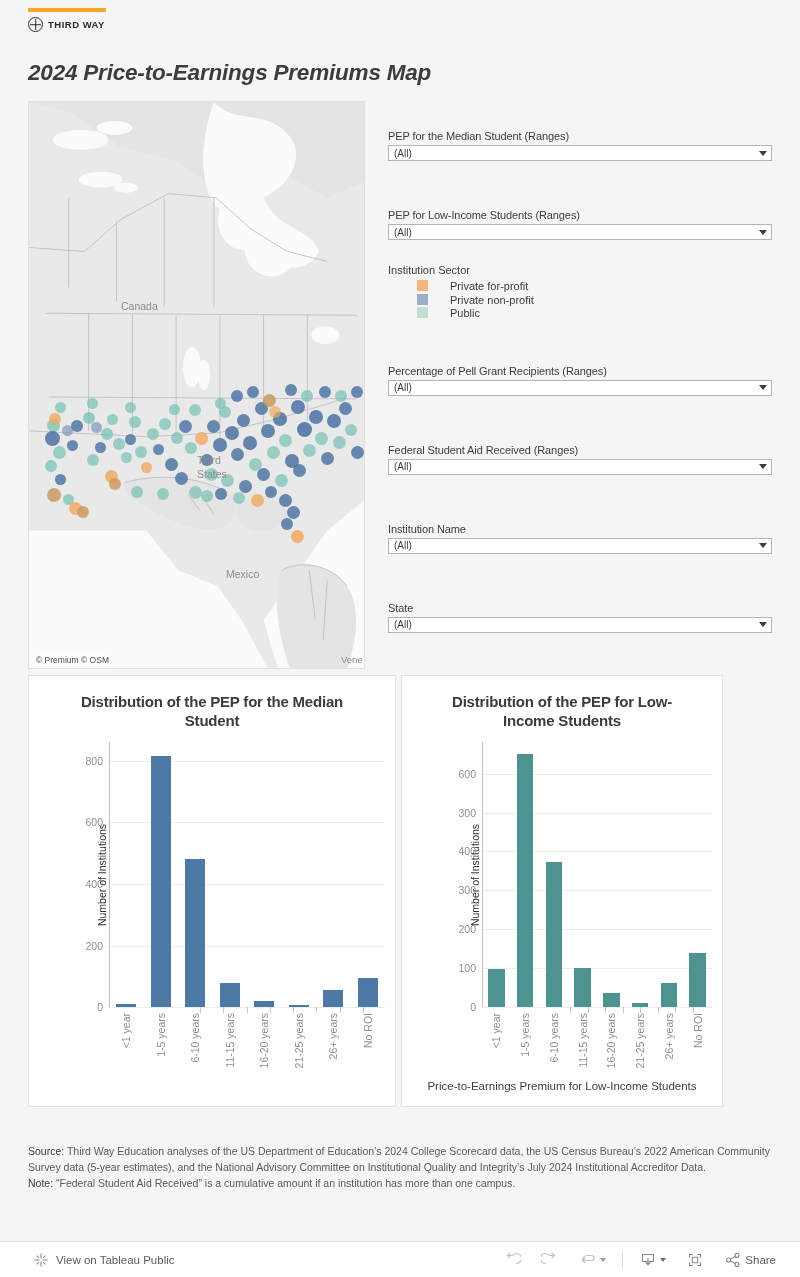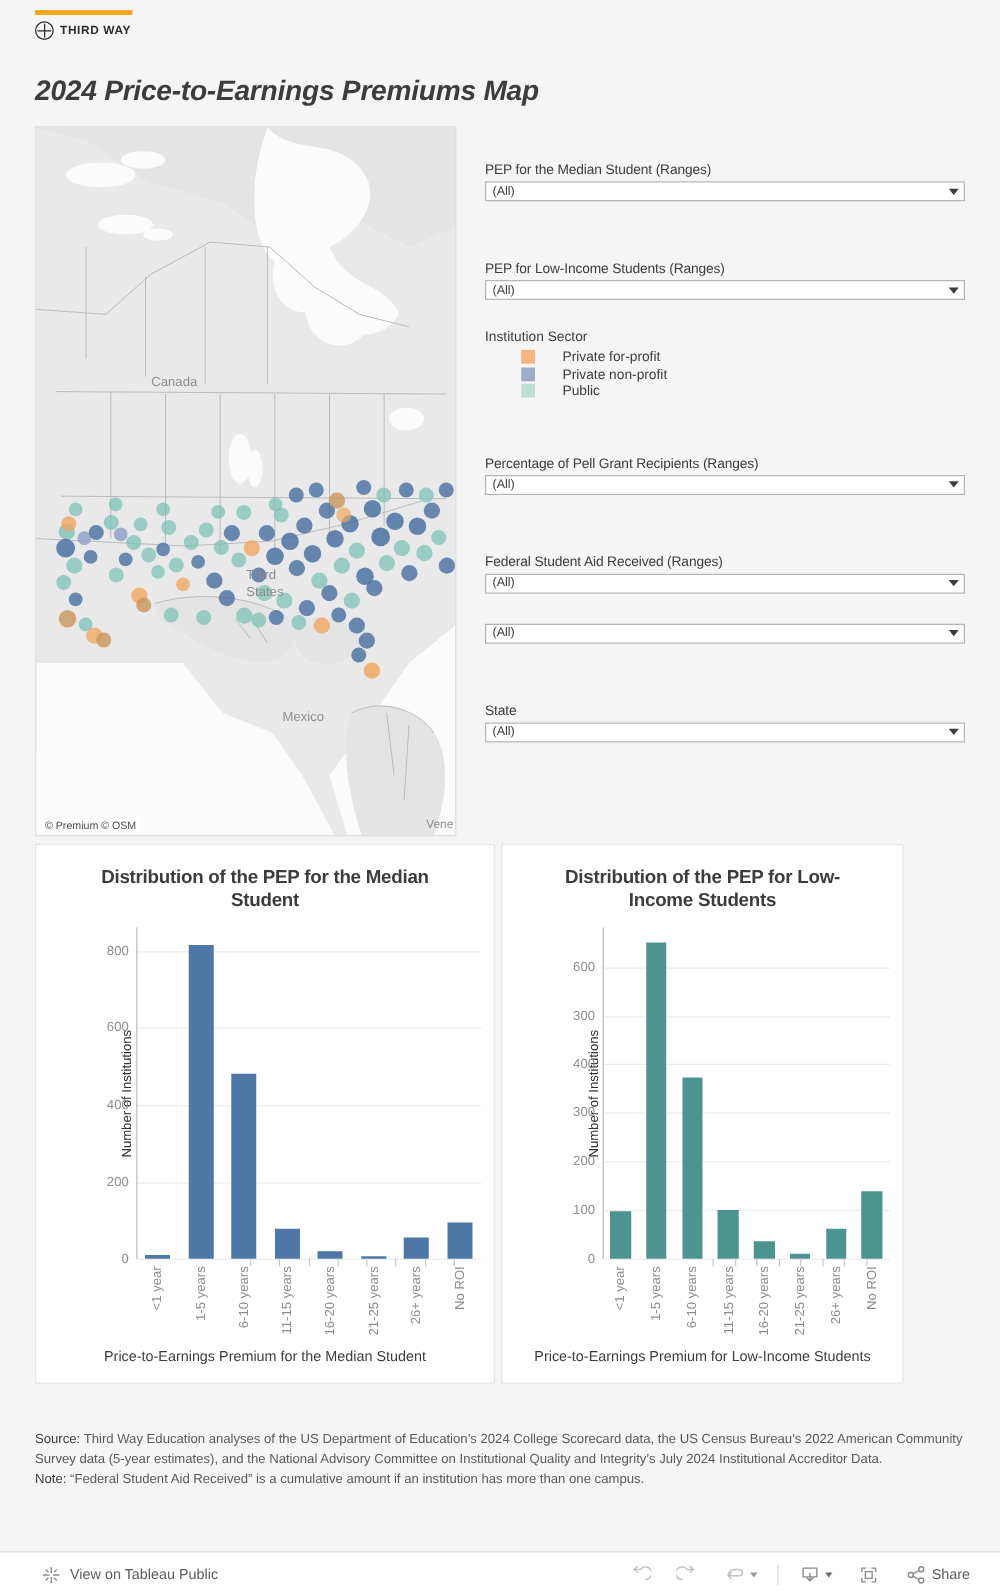--- a/index.html
+++ b/index.html
@@ -344,20 +344,21 @@
       <div class="f-label">Federal Student Aid Received (Ranges)</div>
       <div class="f-select">
         <span>(All)</span>
         <span class="f-caret"></span>
       </div>
     </div>
 
     <div class="gap-a"></div>
 
     <div class="f-group">
+      <div class="f-label">Institution Name</div>
       <div class="f-select">
         <span>(All)</span>
         <span class="f-caret"></span>
       </div>
     </div>
 
     <div class="gap-a"></div>
 
     <div class="f-group">
       <div class="f-label">State</div>
@@ -461,21 +462,20 @@
             <div class="xlab">21-25 years</div>
           </div>
           <div class="xlab-slot">
             <div class="xlab">26+ years</div>
           </div>
           <div class="xlab-slot">
             <div class="xlab">No ROI</div>
           </div>
         </div>
     </div>
-    <div class="xaxis-title">Price-to-Earnings Premium for the Median Student</div>
   </div>
 
   <div class="chart-card" id="chart-right">
     <div class="chart-title">Distribution of the PEP for Low-Income Students</div>
     <div class="plot">
       <div class="ylabel">Number of Institutions</div>
       <div class="yticks" id="yticks-1">
           <div class="ytick" style="top: 265px;">0</div>
           <div class="ytick" style="top: 226.029px;">100</div>
           <div class="ytick" style="top: 187.059px;">200</div>

